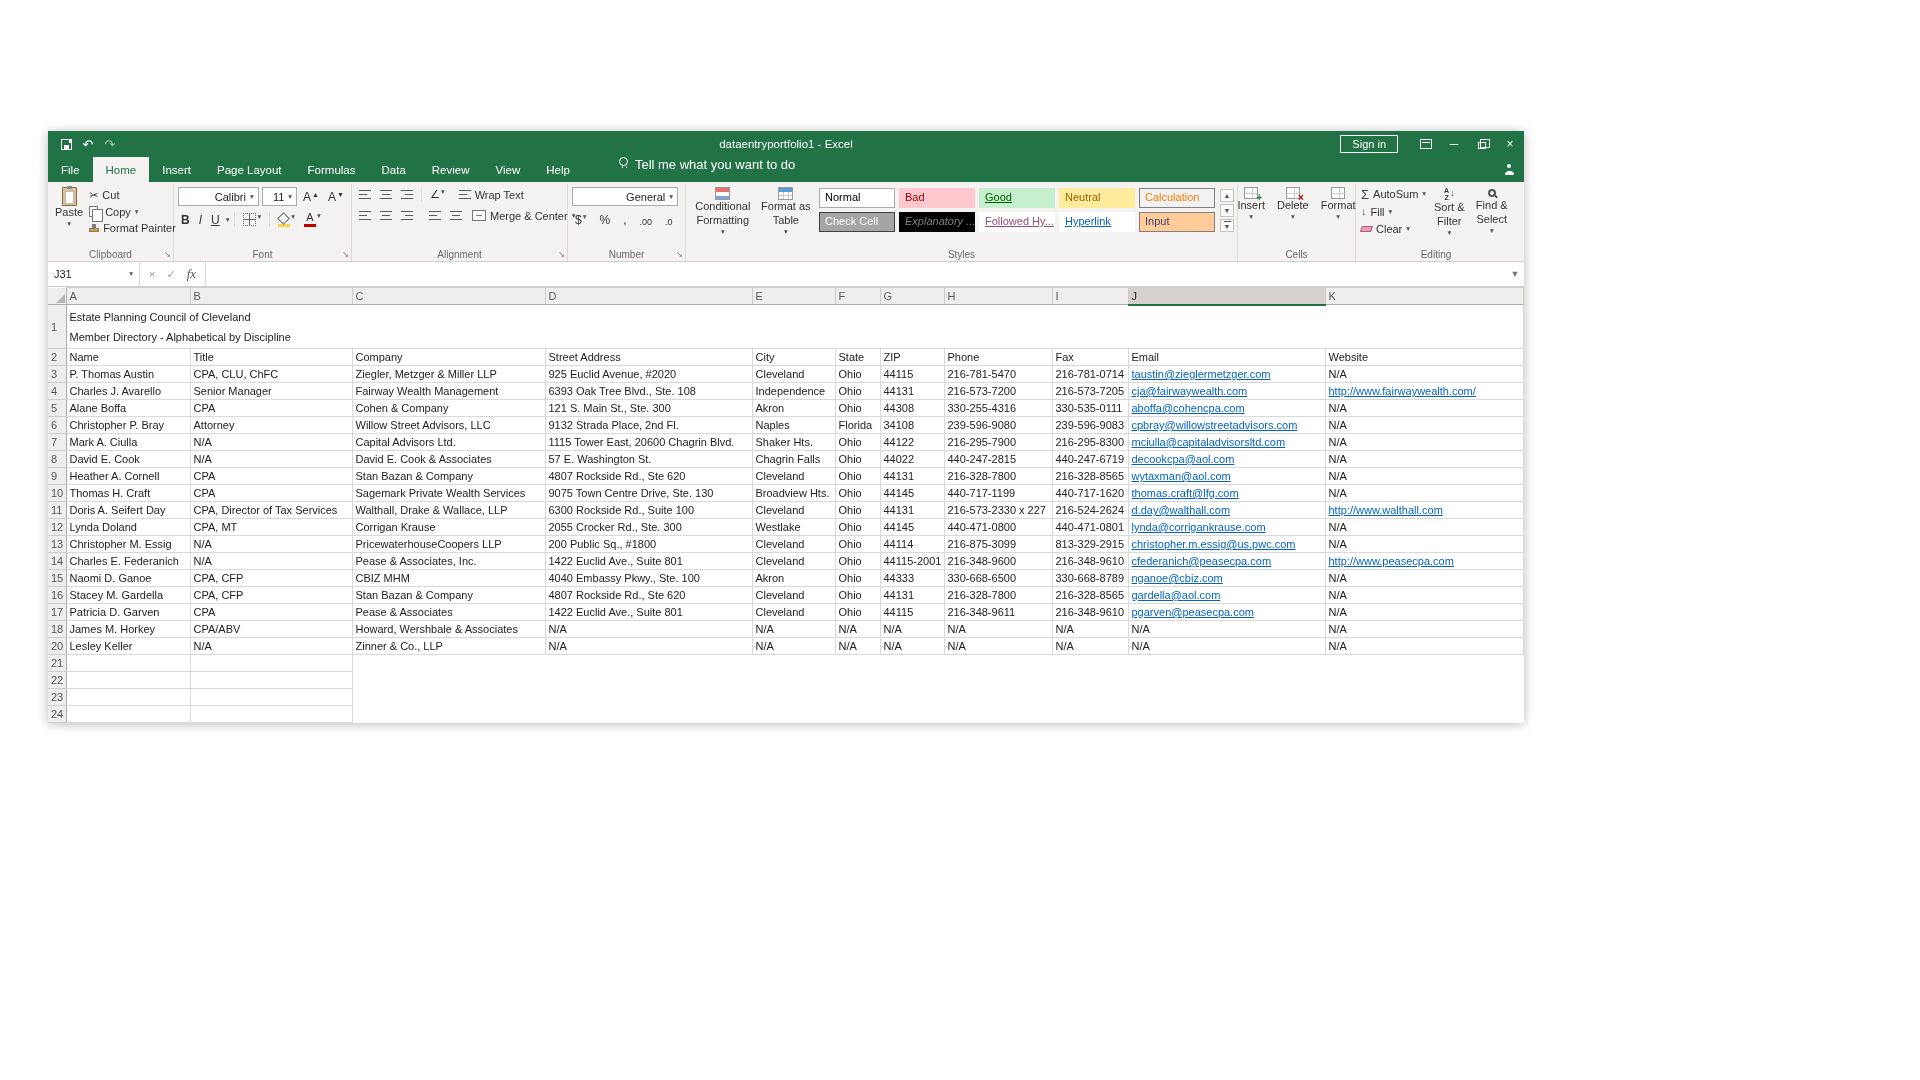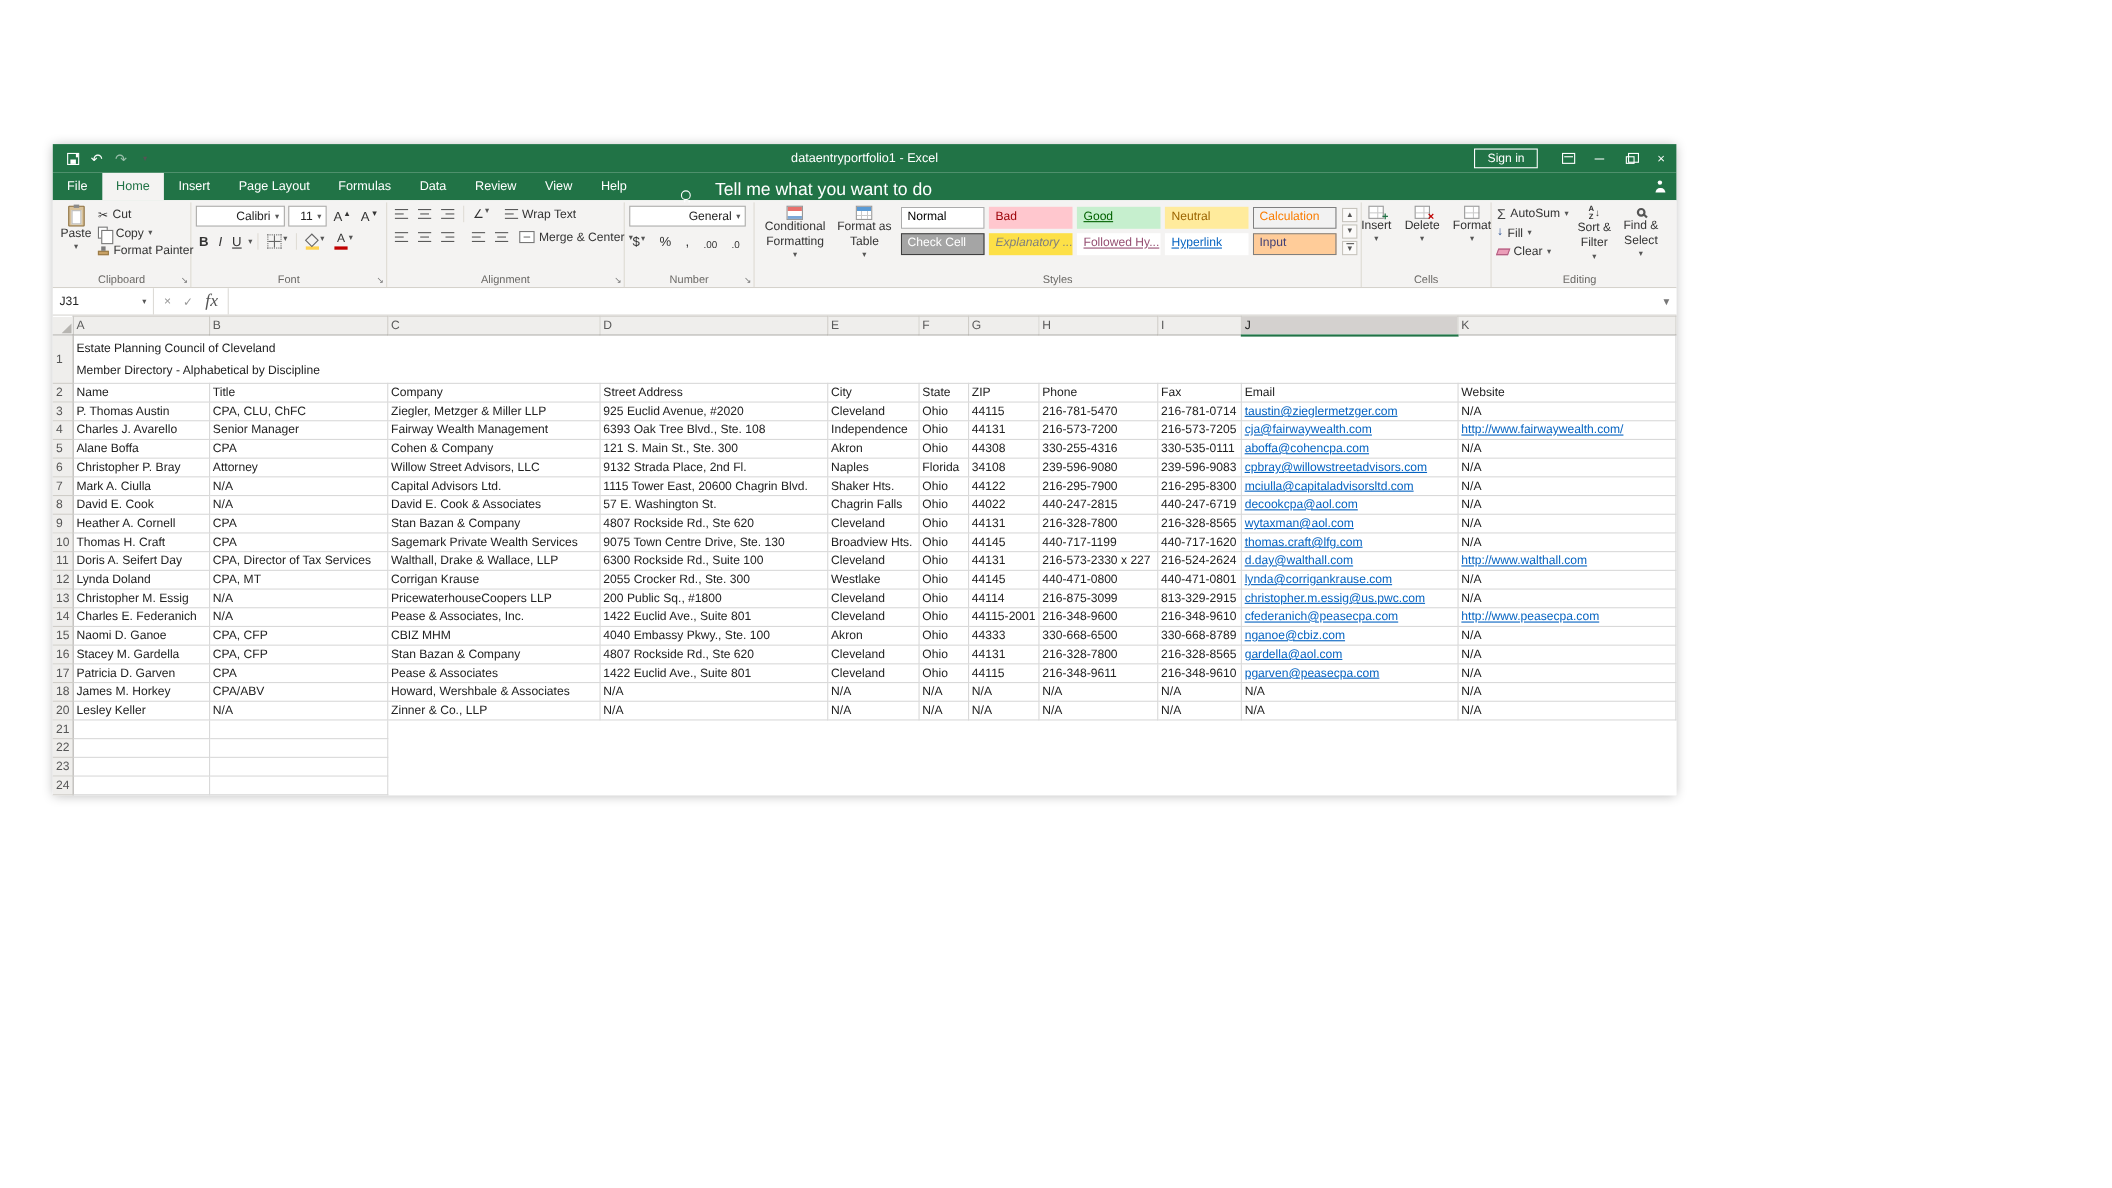--- a/index.html
+++ b/index.html
@@ -26,21 +26,21 @@
   .rdo{width:12px;height:10px;border:1px solid #fff;position:relative}
   .rdo::after{content:"";position:absolute;left:1px;right:1px;top:2px;border-top:1px solid #fff}
   .restore-ic{width:8px;height:7px;border:1px solid #fff;position:relative;margin-top:2px}
   .restore-ic::before{content:"";position:absolute;left:1px;top:-4px;width:8px;height:7px;border:1px solid #fff}
 
   
   .tabrow{height:25px;background:var(--accent,#217346);display:flex;align-items:stretch;color:#fff}
   .tabs{display:flex;align-items:stretch}
   .tab{padding:0 13px;font-size:11.5px;display:flex;align-items:center;white-space:nowrap}
   .tab.active{background:#f4f3f2;color:var(--accent,#217346)}
-  .tellme{display:flex;align-items:flex-end;gap:22px;margin-left:26px;font-size:16px;padding:0 10px}
+  .tellme{display:flex;align-items:flex-start;gap:7px;margin-left:26px;font-size:13px;padding:0 10px}
   .bulb{width:9px;height:9px;border:1px solid #fff;border-radius:50%;position:relative;flex:none}
   .bulb::after{content:"";position:absolute;left:2px;bottom:-3px;width:3px;height:2px;
     border-left:1px solid #fff;border-right:1px solid #fff}
   .account{margin-left:auto;width:30px;display:flex;align-items:center;justify-content:center}
   .person{width:11px;height:11px;position:relative}
   .person::before{content:"";position:absolute;left:3.5px;top:0;width:4px;height:4px;border-radius:50%;background:#fff}
   .person::after{content:"";position:absolute;left:1px;bottom:0;width:9px;height:4px;border-radius:4px 4px 0 0;background:#fff}
 
   
   .ribbon{display:flex;background:#f4f3f2;border-bottom:1px solid #d2cfc8;height:80px;
@@ -114,21 +114,21 @@
   .sortic{display:flex;align-items:center;gap:1px}
   .azcol{display:flex;flex-direction:column;font-size:7px;font-weight:bold;line-height:1;color:#333}
   .mag{width:8px;height:8px;border:2px solid #555;border-radius:50%;position:relative;margin:2px}
   .mag::after{content:"";position:absolute;width:5px;height:2px;background:#555;right:-4px;bottom:-2px;transform:rotate(45deg)}
 
   
   .fbar{display:flex;height:25px;background:#fff;border-bottom:1px solid #cfcdc8;align-items:stretch;font-size:11px}
   .namebox{width:92px;display:flex;align-items:center;justify-content:space-between;
     padding:0 6px;border-right:1px solid #dddbd7}
   .fbtns{display:flex;align-items:center;gap:11px;padding:0 9px;border-right:1px solid #dddbd7;color:#999}
-  .fx{font-style:italic;font-family:"Liberation Serif",serif;font-size:16px;color:#555}
+  .fx{font-style:italic;font-family:"Liberation Serif",serif;font-size:13px;color:#555}
   .finput{flex:1}
   .fexpand{width:18px;display:flex;align-items:center;justify-content:center;color:#777;font-size:9px}
 
   
   table.grid{border-collapse:collapse;table-layout:fixed;width:1475px;background:#fff}
   .grid th,.grid td{height:17px;font-size:11px;font-weight:normal;text-align:left;
     vertical-align:middle;padding:0 3px;white-space:nowrap;overflow:hidden}
   .grid td{border-right:1px solid #d9d9d9;border-bottom:1px solid #d9d9d9}
   .grid td.noborder{border-right:none;border-bottom:none}
   .colhdr{background:#efeeec;color:#5a5a5a;text-align:center;
@@ -348,21 +348,21 @@
           <span class="lbl">Format as Table</span>
           <span class="dd">▾</span>
         </div>
         <div class="gallery">
             <div class="chip" style="color: rgb(0, 0, 0); background: rgb(255, 255, 255); box-shadow: rgb(171, 171, 171) 0px 0px 0px 1px inset;">Normal</div>
             <div class="chip" style="color: rgb(156, 0, 6); background: rgb(255, 199, 206);">Bad</div>
             <div class="chip" style="color: rgb(0, 97, 0); background: rgb(198, 239, 206); text-decoration: underline;">Good</div>
             <div class="chip" style="color: rgb(156, 101, 0); background: rgb(255, 235, 156);">Neutral</div>
             <div class="chip" style="color: rgb(250, 125, 0); background: rgb(242, 242, 242); box-shadow: rgb(127, 127, 127) 0px 0px 0px 1px inset;">Calculation</div>
             <div class="chip" style="color: rgb(255, 255, 255); background: rgb(165, 165, 165); box-shadow: rgb(63, 63, 63) 0px 0px 0px 1px inset;">Check Cell</div>
-            <div class="chip" style="color: rgb(127, 127, 127); background: #fde047; font-style: italic;">Explanatory ...</div>
+            <div class="chip" style="color: rgb(127, 127, 127); background: #000000; font-style: italic;">Explanatory ...</div>
             <div class="chip" style="color: rgb(149, 79, 114); background: rgb(255, 255, 255); text-decoration: underline;">Followed Hy...</div>
             <div class="chip" style="color: rgb(5, 99, 193); background: rgb(255, 255, 255); text-decoration: underline;">Hyperlink</div>
             <div class="chip" style="color: rgb(63, 63, 118); background: rgb(255, 204, 153); box-shadow: rgb(127, 127, 127) 0px 0px 0px 1px inset;">Input</div>
           </div>
         <div class="galarrows">
           <span class="gab">▲</span>
           <span class="gab">▼</span>
           <span class="gab"><span class="bar"></span>▼</span>
         </div>
       </div>

